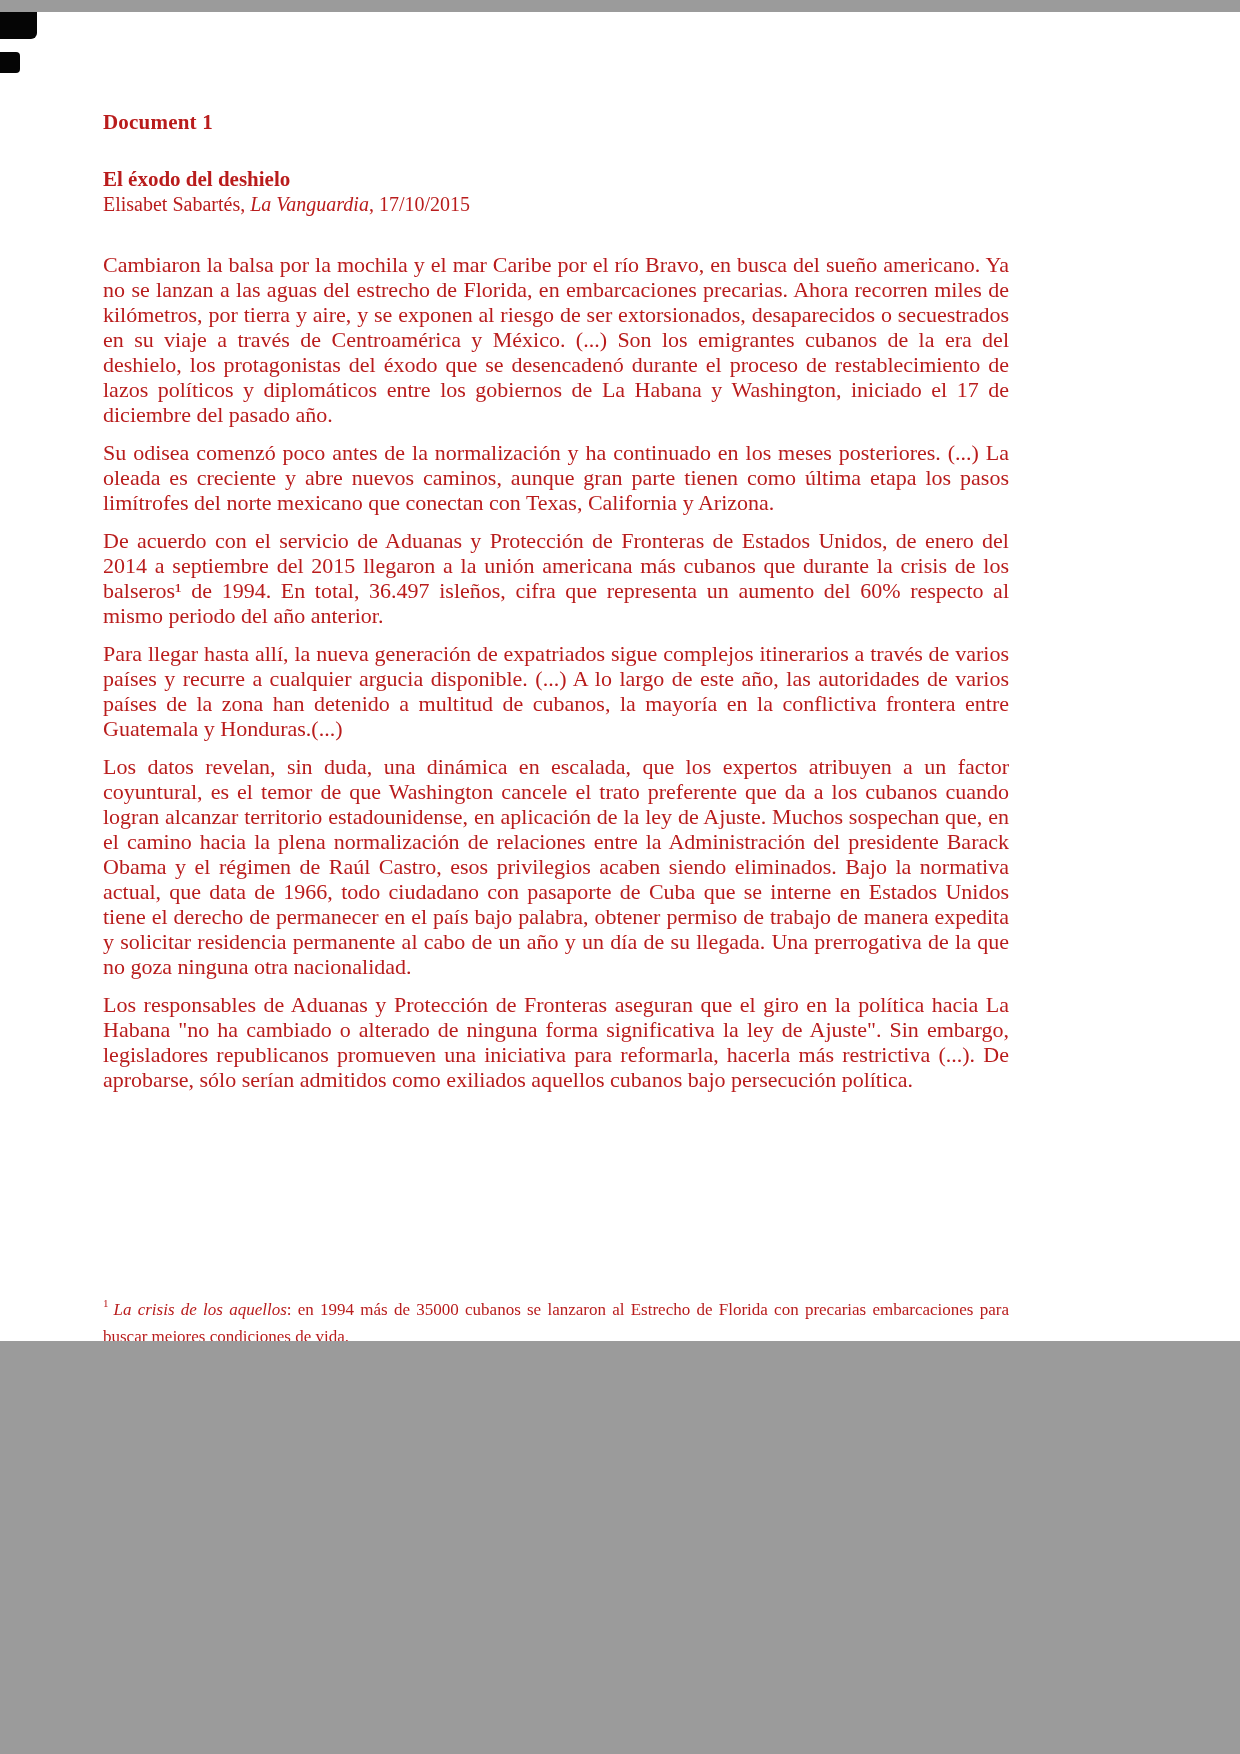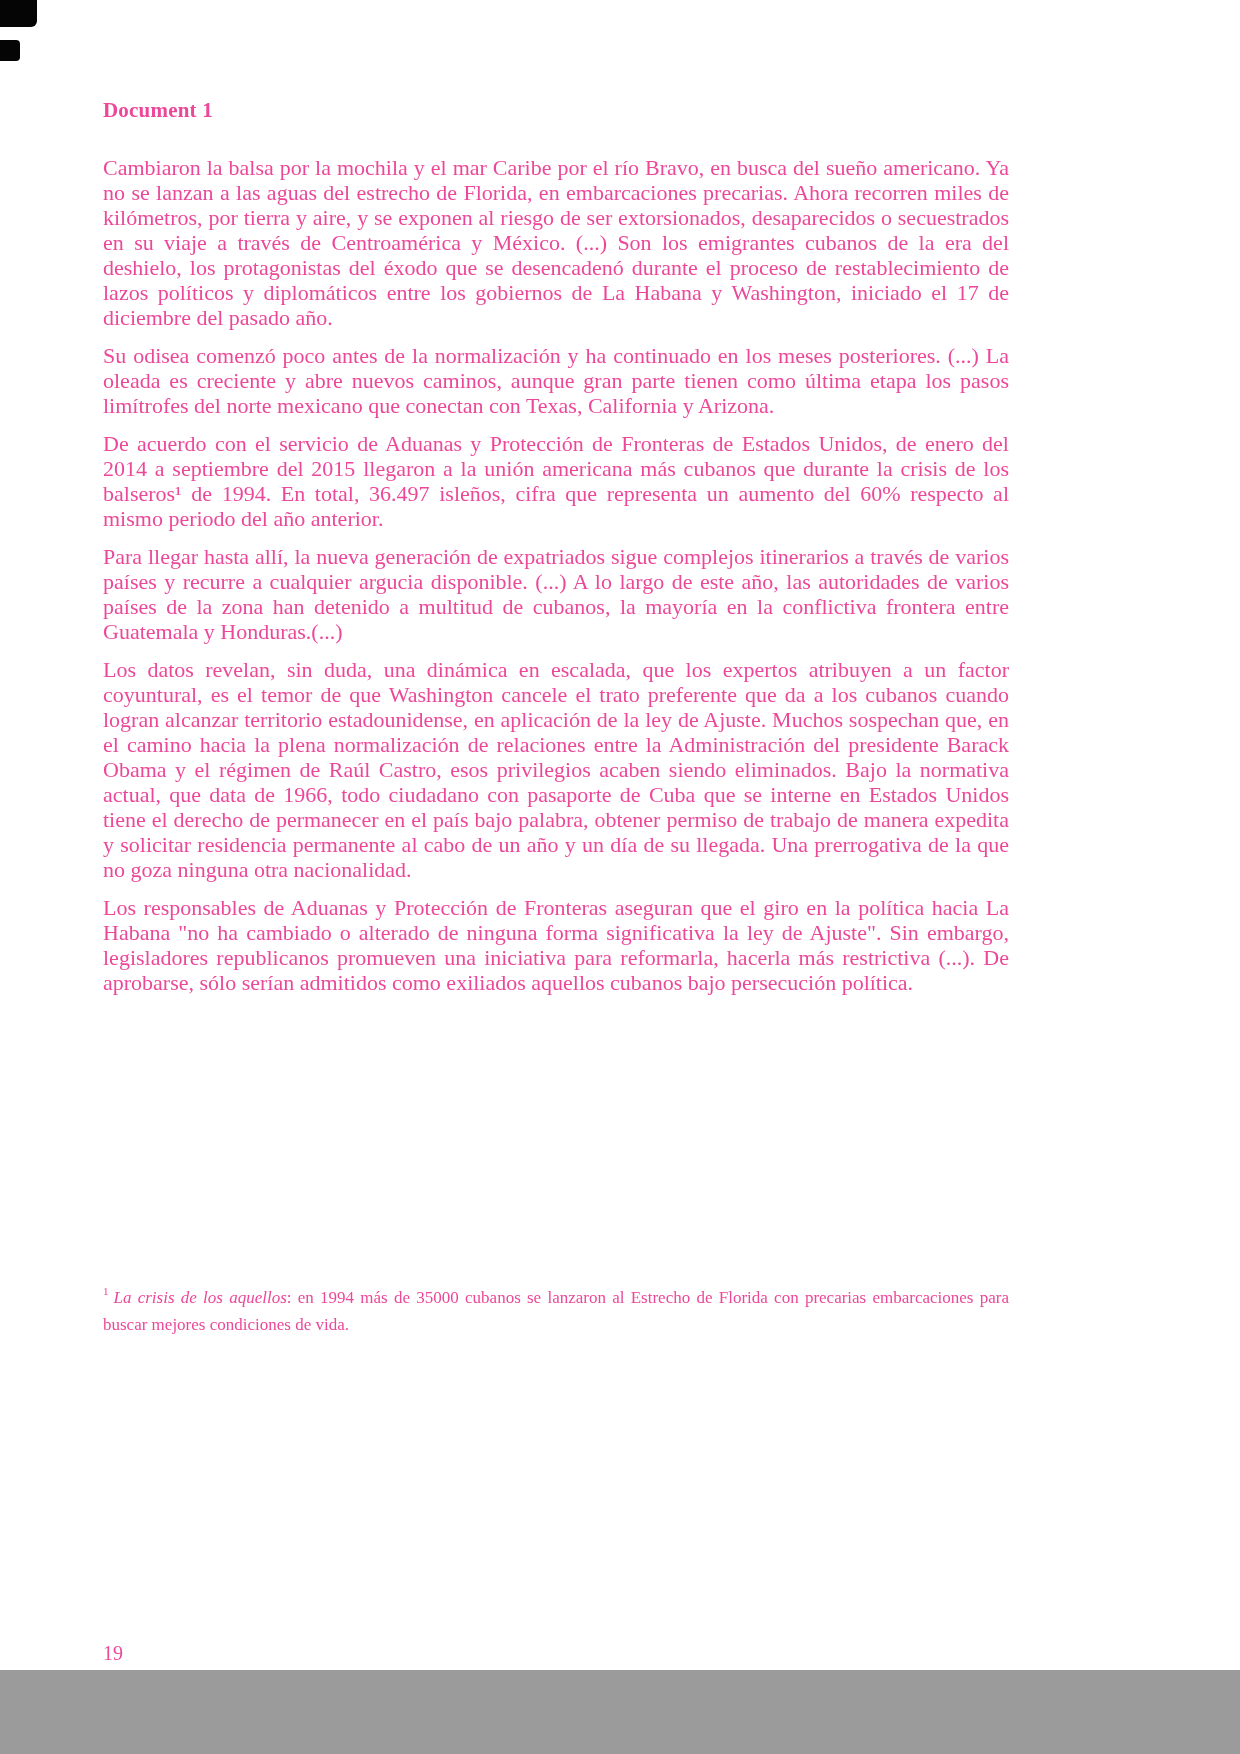--- a/index.html
+++ b/index.html
@@ -1,24 +1,24 @@
 <!DOCTYPE html>
 <html><head>
 <meta charset="utf-8">
 <style>
   * { margin:0; padding:0; box-sizing:border-box; }
   html,body { background:#9b9b9b; }
   .page {
     position:relative;
     width:1240px;
-    height:1670px;
-    margin:0 auto;
+    height:1329px;
+    margin:12px auto;
     background:#ffffff;
     font-family:"Liberation Serif","DejaVu Serif",serif;
-    color:#ec4899;
+    color:#b91c1c;
     overflow:hidden;
   }
   .scan-mark { position:absolute; background:#050505; }
   .mark-1 { left:0; top:0; width:37px; height:27px; border-radius:0 0 6px 0; }
   .mark-2 { left:0; top:40px; width:20px; height:21px; border-radius:0 4px 4px 0; }
 
   .content { position:absolute; left:103px; top:98px; width:906px; }
 
   .doc-label { font-size:21px; font-weight:bold; margin-bottom:32px; letter-spacing:0.2px; }
   .title { font-size:21px; font-weight:bold; margin-bottom:1px; }
@@ -63,20 +63,24 @@
 
 <div class="page">
 
   <div class="scan-mark mark-1"></div>
   <div class="scan-mark mark-2"></div>
 
   <div class="content">
 
     <div class="doc-label">Document 1</div>
 
+    <div class="title-block">
+      <h1 class="title">El éxodo del deshielo</h1>
+      <p class="byline"><span>Elisabet Sabartés, </span><span class="italic">La Vanguardia</span><span>, 17/10/2015</span></p>
+    </div>
 
     <div class="body">
       <p>Cambiaron la balsa por la mochila y el mar Caribe por el río Bravo, en busca del sueño americano. Ya no se lanzan a las aguas del estrecho de Florida, en embarcaciones precarias. Ahora recorren miles de kilómetros, por tierra y aire, y se exponen al riesgo de ser extorsionados, desaparecidos o secuestrados en su viaje a través de Centroamérica y México. (...) Son los emigrantes cubanos de la era del deshielo, los protagonistas del éxodo que se desencadenó durante el proceso de restablecimiento de lazos políticos y diplomáticos entre los gobiernos de La Habana y Washington, iniciado el 17 de diciembre del pasado año.</p>
       <p>Su odisea comenzó poco antes de la normalización y ha continuado en los meses posteriores. (...) La oleada es creciente y abre nuevos caminos, aunque gran parte tienen como última etapa los pasos limítrofes del norte mexicano que conectan con Texas, California y Arizona.</p>
       <p>De acuerdo con el servicio de Aduanas y Protección de Fronteras de Estados Unidos, de enero del 2014 a septiembre del 2015 llegaron a la unión americana más cubanos que durante la crisis de los balseros¹ de 1994. En total, 36.497 isleños, cifra que representa un aumento del 60% respecto al mismo periodo del año anterior.</p>
       <p>Para llegar hasta allí, la nueva generación de expatriados sigue complejos itinerarios a través de varios países y recurre a cualquier argucia disponible. (...) A lo largo de este año, las autoridades de varios países de la zona han detenido a multitud de cubanos, la mayoría en la conflictiva frontera entre Guatemala y Honduras.(...)</p>
       <p>Los datos revelan, sin duda, una dinámica en escalada, que los expertos atribuyen a un factor coyuntural, es el temor de que Washington cancele el trato preferente que da a los cubanos cuando logran alcanzar territorio estadounidense, en aplicación de la ley de Ajuste. Muchos sospechan que, en el camino hacia la plena normalización de relaciones entre la Administración del presidente Barack Obama y el régimen de Raúl Castro, esos privilegios acaben siendo eliminados. Bajo la normativa actual, que data de 1966, todo ciudadano con pasaporte de Cuba que se interne en Estados Unidos tiene el derecho de permanecer en el país bajo palabra, obtener permiso de trabajo de manera expedita y solicitar residencia permanente al cabo de un año y un día de su llegada. Una prerrogativa de la que no goza ninguna otra nacionalidad.</p>
       <p>Los responsables de Aduanas y Protección de Fronteras aseguran que el giro en la política hacia La Habana "no ha cambiado o alterado de ninguna forma significativa la ley de Ajuste". Sin embargo, legisladores republicanos promueven una iniciativa para reformarla, hacerla más restrictiva (...). De aprobarse, sólo serían admitidos como exiliados aquellos cubanos bajo persecución política.</p>
     </div>
 

